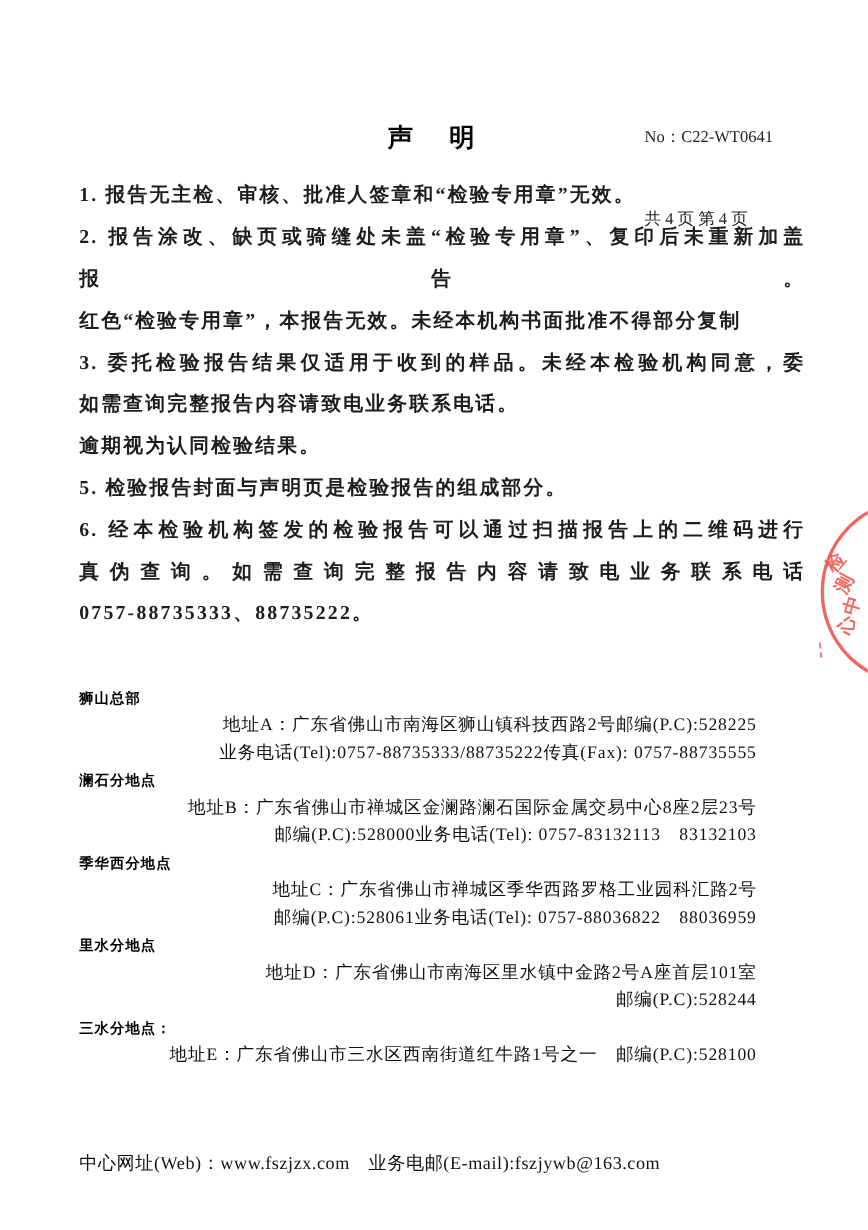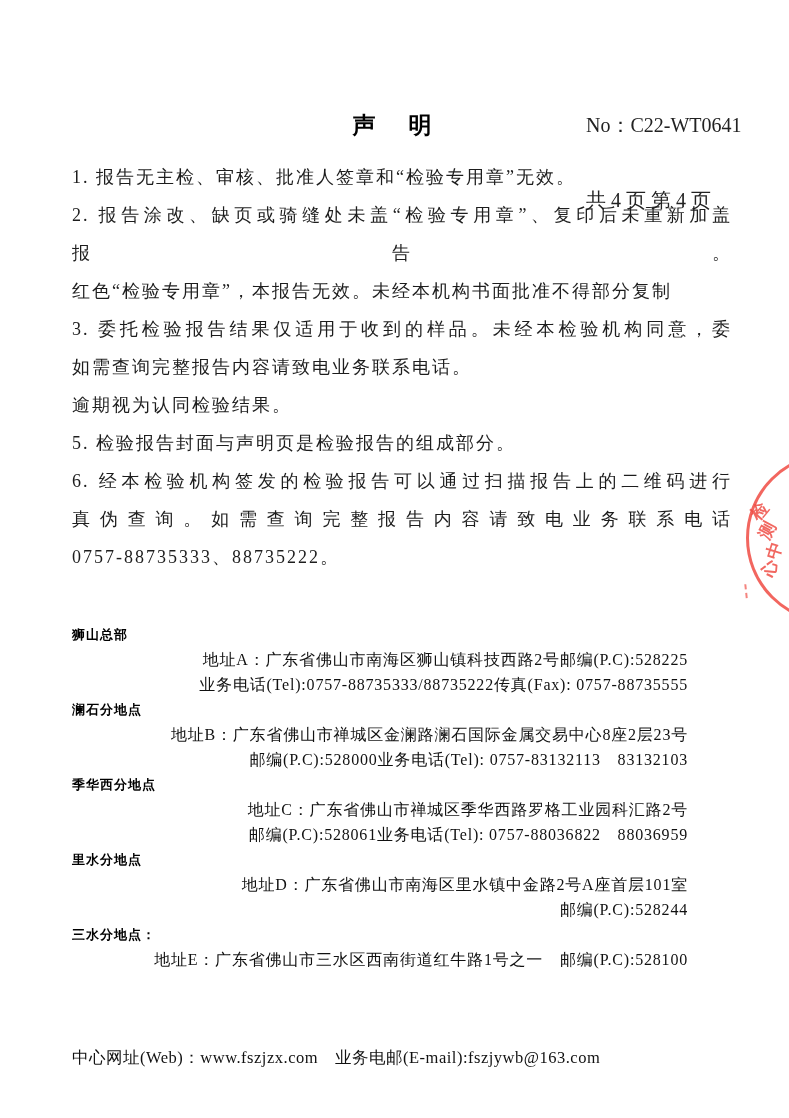--- a/index.html
+++ b/index.html
@@ -11,21 +11,21 @@
     overflow: hidden;
     font-family: "Liberation Serif", "DejaVu Serif", serif;
     color: #1d1d1d;
   }
 
   
   .header {
     position: absolute;
     top: 63px;
     left: 586px;
-    font-size: 20px;
+    font-size: 15px;
     line-height: 25px;
     color: #222;
     white-space: pre-wrap;
   }
 
   
   .title {
     position: absolute;
     top: 110px;
     left: 0;
@@ -41,20 +41,21 @@
   
   .statements {
     position: absolute;
     top: 158px;
     left: 72px;
     width: 660px;
     font-size: 18px;
     line-height: 38px;
     letter-spacing: 2px;
     color: #1d1d1d;
+    font-weight: bold;
   }
   .stmt-line {
     text-align: justify;
     text-align-last: justify;
     white-space: pre-wrap;
   }
   .stmt .stmt-line:last-child { text-align-last: left; }
 
   
   .offices {

